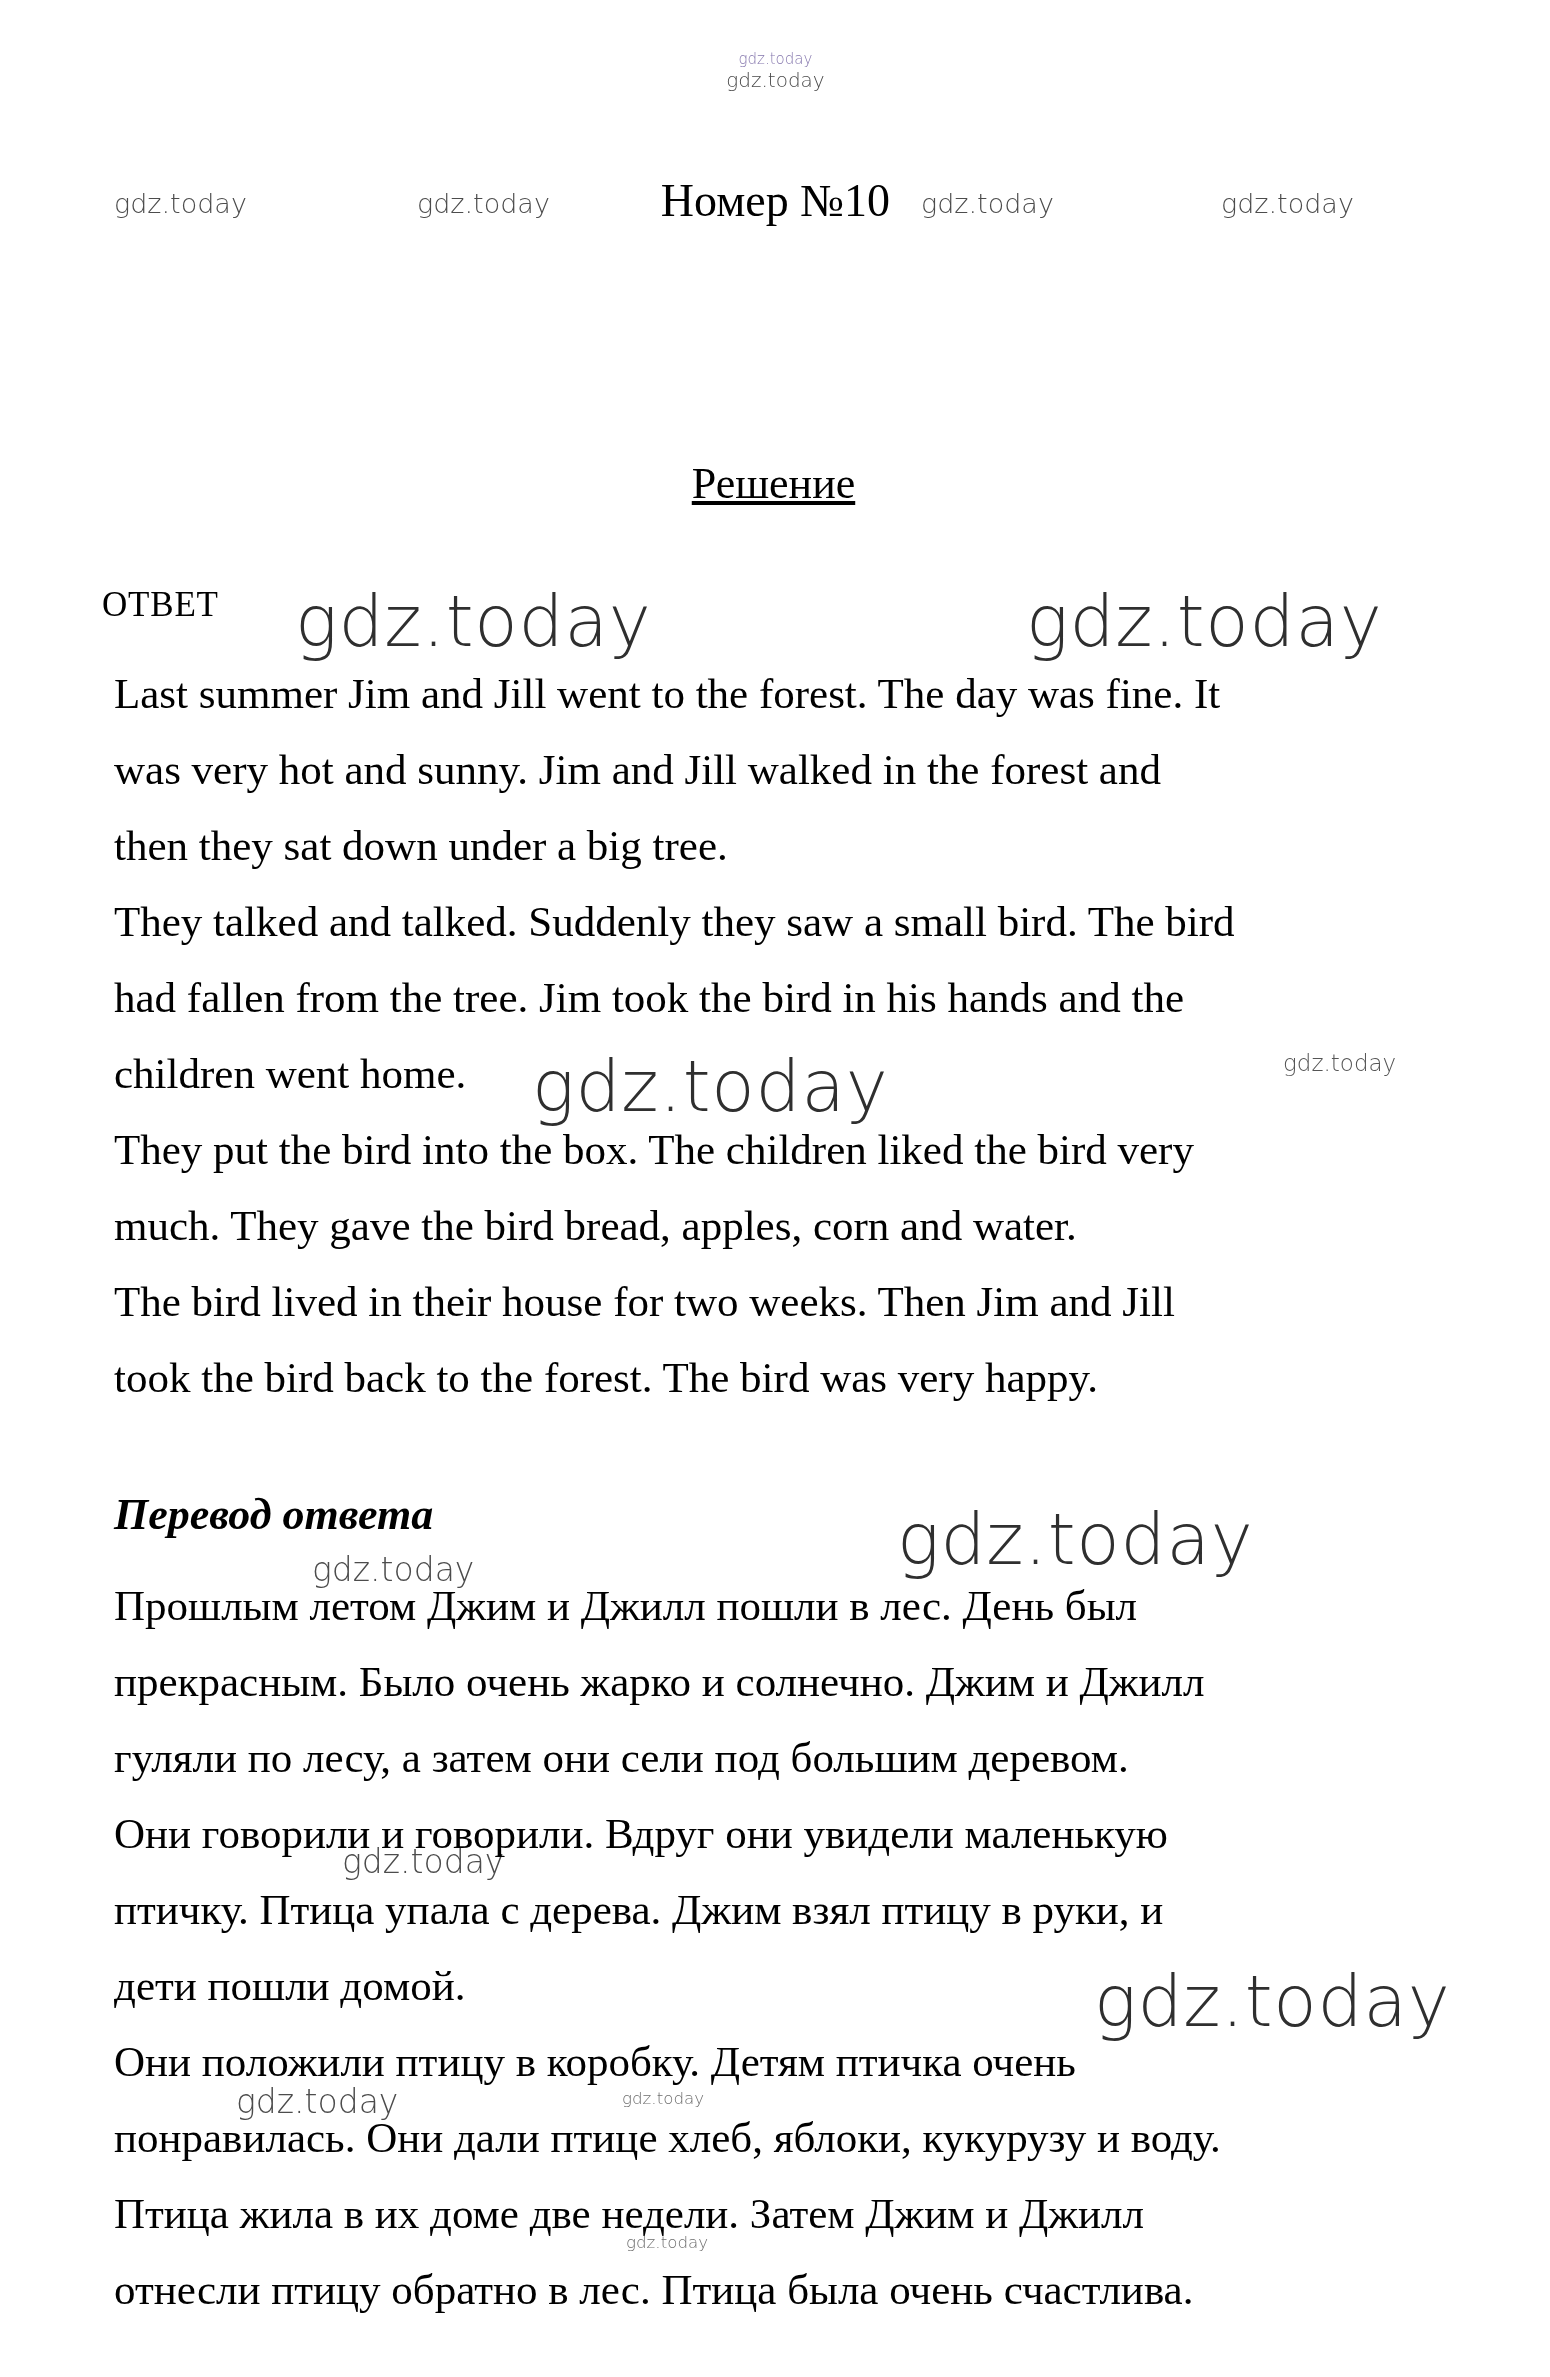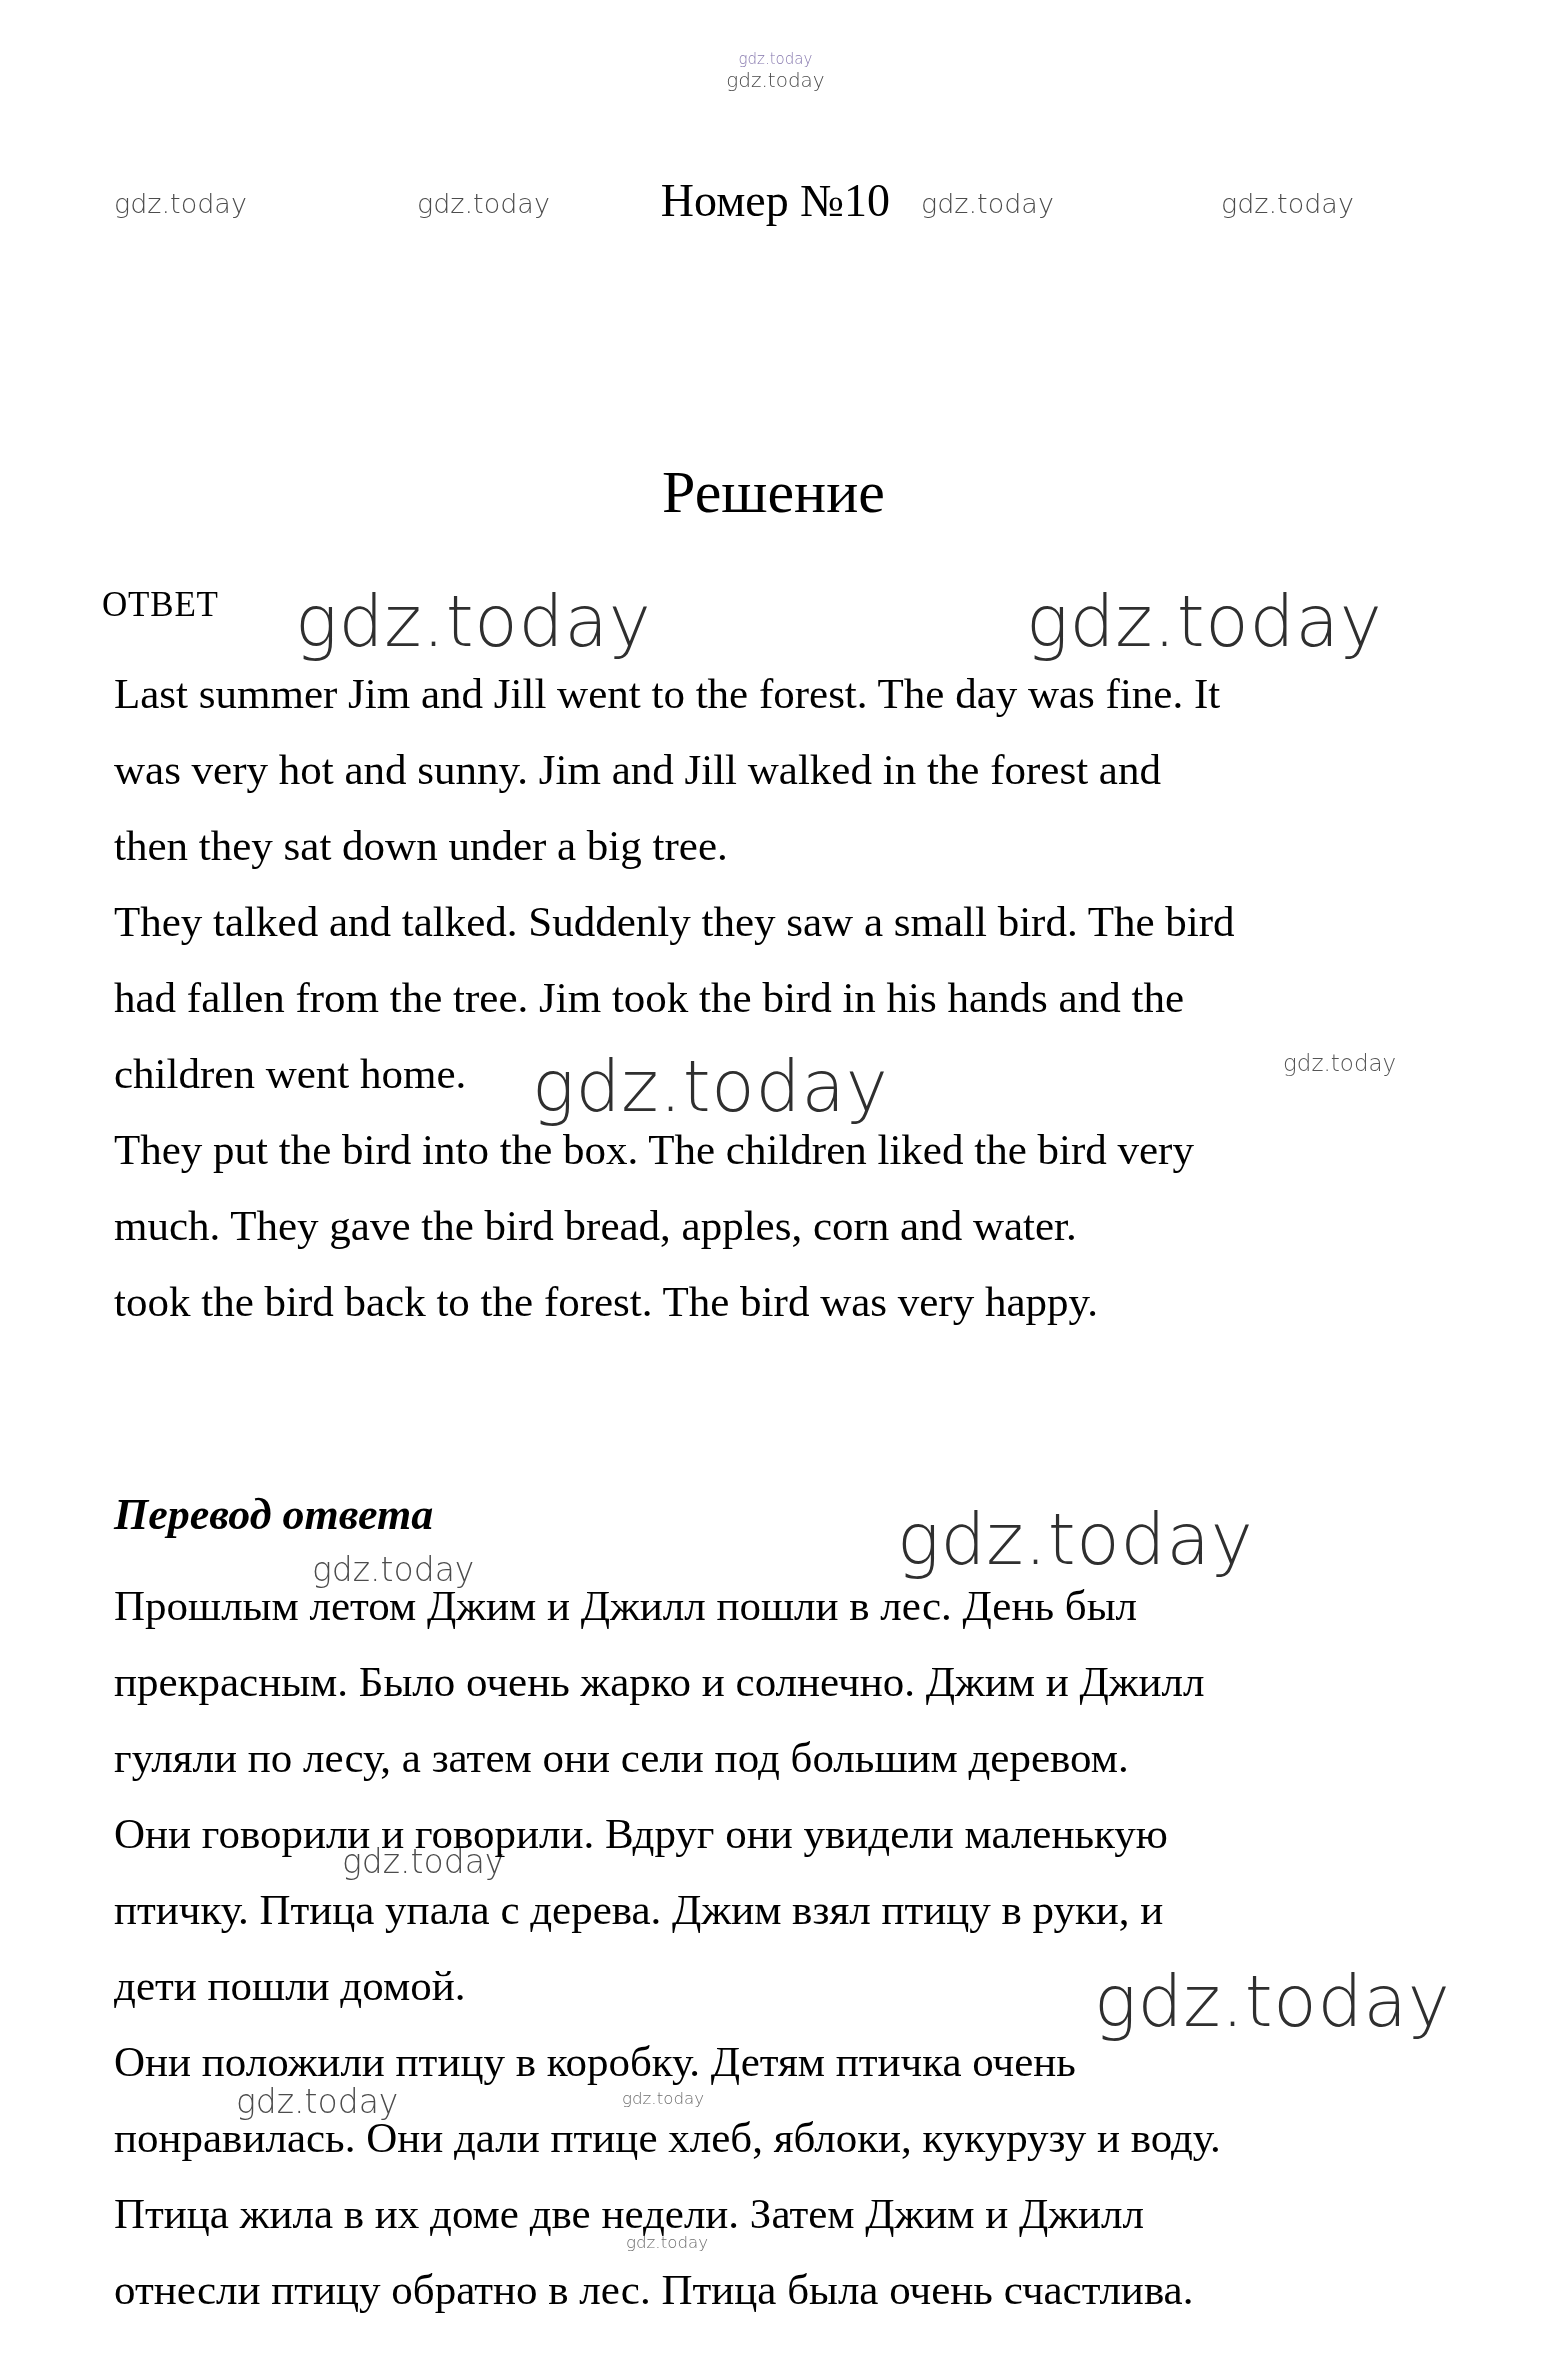--- a/index.html
+++ b/index.html
@@ -46,21 +46,21 @@
   .title {
     position: absolute; left: 0; right: 0; top: 126px;
     text-align: center; font-size: 46px;
   }
   .task {
     position: absolute; left: 114px; top: 228px;
     font-size: 44px; line-height: 76px;
   }
   .center-heading {
     position: absolute; left: 0; right: 4px; top: 410px;
-    text-align: center; font-size: 60px;
+    text-align: center; font-size: 44px; text-decoration: underline;
   }
   .answer-label {
     position: absolute; left: 102px; top: 537px;
     font-size: 35px; font-weight: normal; letter-spacing: 0.8px;
   }
   .answer-block {
     position: absolute; left: 114px; top: 608px;
     font-size: 43px; line-height: 76px;
   }
   .translation-label {
@@ -108,20 +108,21 @@
 
   <div class="answer-block">
     <div class="line">Last summer Jim and Jill went to the forest. The day was fine. It</div>
     <div class="line">was very hot and sunny. Jim and Jill walked in the forest and</div>
     <div class="line">then they sat down under a big tree.</div>
     <div class="line">They talked and talked. Suddenly they saw a small bird. The bird</div>
     <div class="line">had fallen from the tree. Jim took the bird in his hands and the</div>
     <div class="line">children went home.</div>
     <div class="line">They put the bird into the box. The children liked the bird very</div>
     <div class="line">much. They gave the bird bread, apples, corn and water.</div>
+    <div class="line">The bird lived in their house for two weeks. Then Jim and Jill</div>
     <div class="line">took the bird back to the forest. The bird was very happy.</div>
   </div>
 
   <div class="translation-label">Перевод ответа</div>
 
   <div class="translation-block">
     <div class="line">Прошлым летом Джим и Джилл пошли в лес. День был</div>
     <div class="line">прекрасным. Было очень жарко и солнечно. Джим и Джилл</div>
     <div class="line">гуляли по лесу, а затем они сели под большим деревом.</div>
     <div class="line">Они говорили и говорили. Вдруг они увидели маленькую</div>

